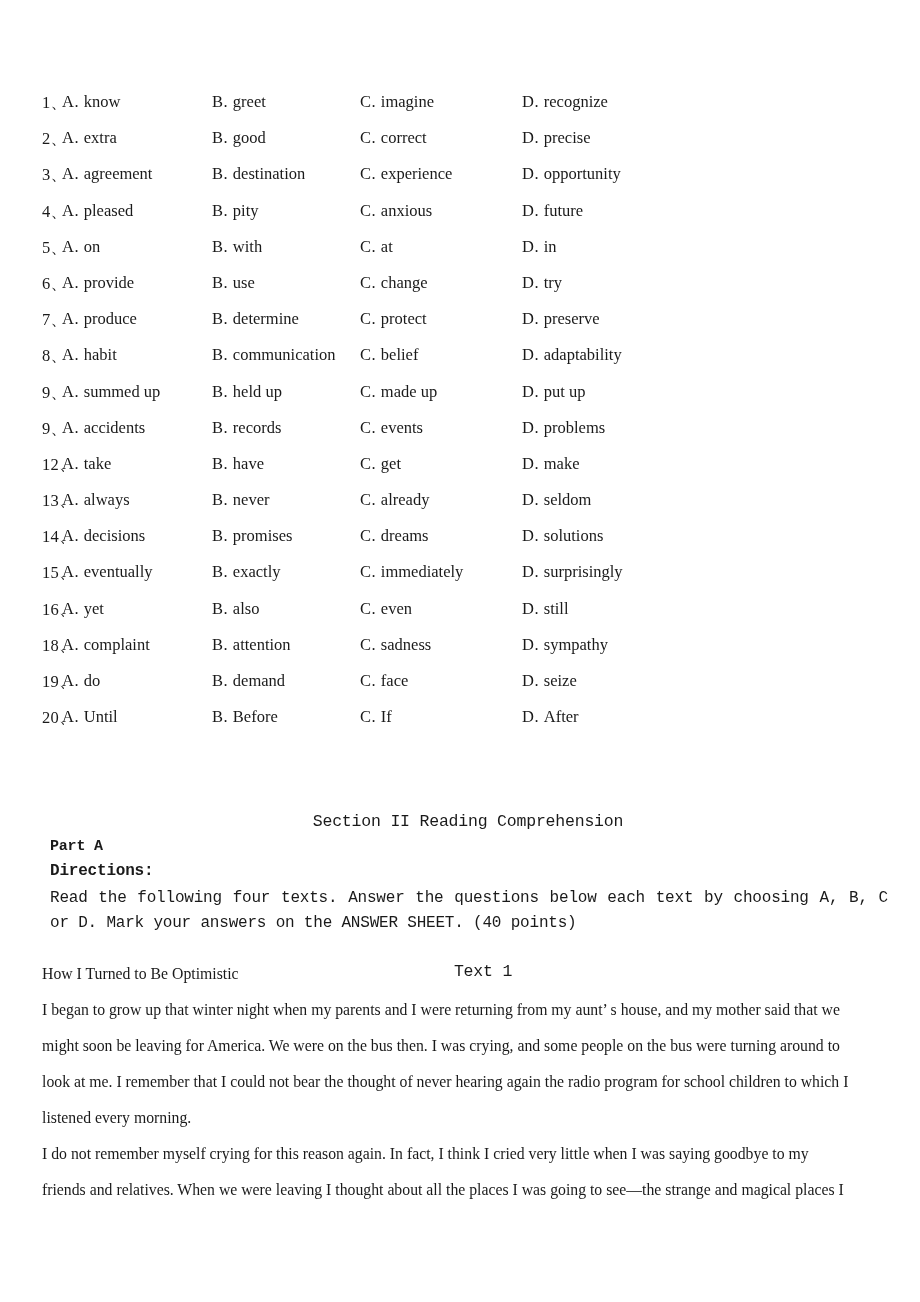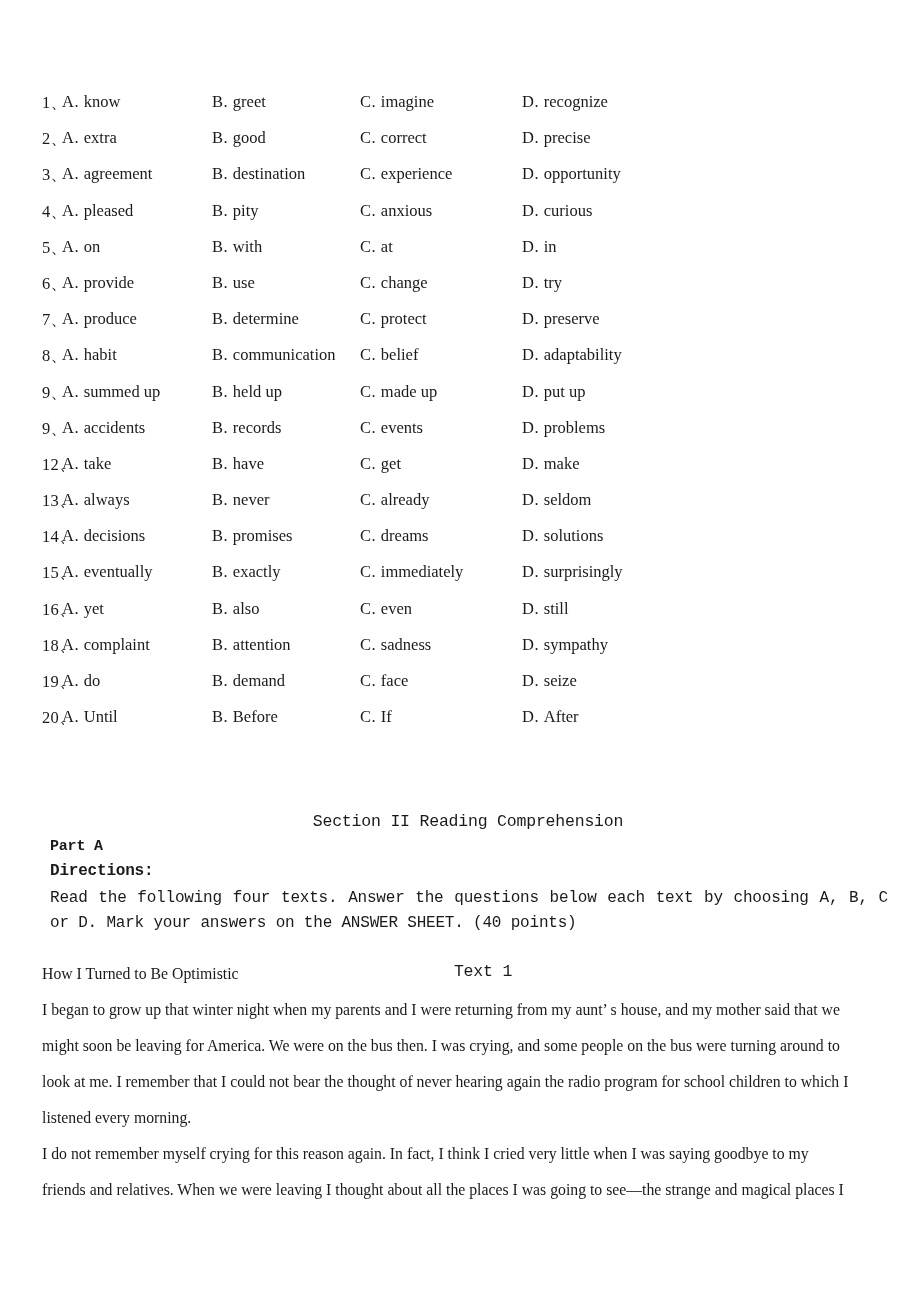--- a/index.html
+++ b/index.html
@@ -155,21 +155,21 @@
         <span class="opt optA"><span class="mk">A.</span><span>agreement</span></span>
         <span class="opt optB"><span class="mk">B.</span><span>destination</span></span>
         <span class="opt optC"><span class="mk">C.</span><span>experience</span></span>
         <span class="opt optD"><span class="mk">D.</span><span>opportunity</span></span>
       </div>
       <div class="cloze-row">
         <span class="num">4、</span>
         <span class="opt optA"><span class="mk">A.</span><span>pleased</span></span>
         <span class="opt optB"><span class="mk">B.</span><span>pity</span></span>
         <span class="opt optC"><span class="mk">C.</span><span>anxious</span></span>
-        <span class="opt optD"><span class="mk">D.</span><span>curious</span></span>
+        <span class="opt optD"><span class="mk">D.</span><span>future</span></span>
       </div>
       <div class="cloze-row">
         <span class="num">5、</span>
         <span class="opt optA"><span class="mk">A.</span><span>on</span></span>
         <span class="opt optB"><span class="mk">B.</span><span>with</span></span>
         <span class="opt optC"><span class="mk">C.</span><span>at</span></span>
         <span class="opt optD"><span class="mk">D.</span><span>in</span></span>
       </div>
       <div class="cloze-row">
         <span class="num">6、</span>

